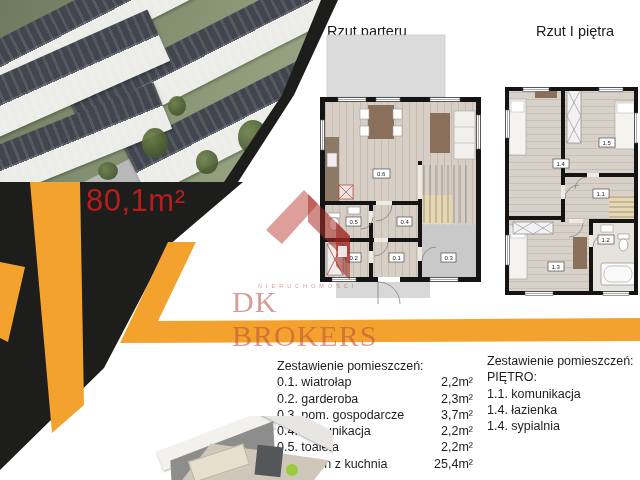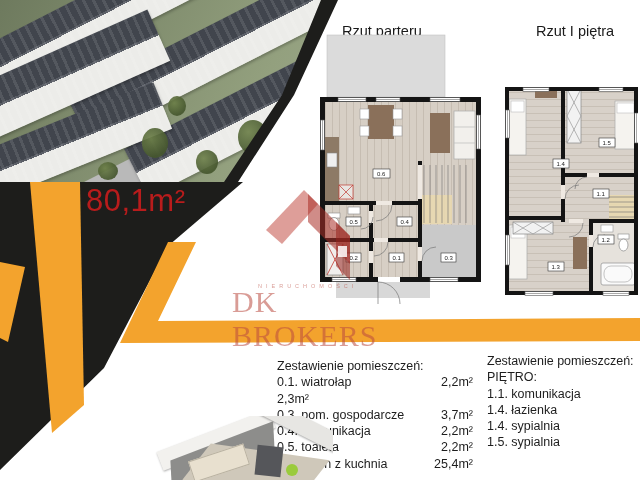--- a/index.html
+++ b/index.html
@@ -32,21 +32,21 @@
   .o1{left:0;top:0;width:640px;height:480px;
       clip-path:polygon(0 262px,25px 267px,8px 342px,0 338px);}
   .o2{left:0;top:0;width:640px;height:480px;
       clip-path:polygon(30px 182px,80px 182px,84px 405px,52px 433px);}
   .o3{left:0;top:0;width:640px;height:480px;
       clip-path:polygon(168px 242px,196px 242px,158px 321px,640px 318px,640px 341px,120px 343px);}
 
   .area-label{left:86px;top:183px;width:140px;color:#b91c1c;font-size:31px;letter-spacing:.5px;}
 
   .plan-title{top:23px;font-size:14.5px;color:#1a1a1a;}
-  .t-ground{left:327px;margin-left:15px;} .t-first{left:536px;}
+  .t-ground{left:327px;} .t-first{left:536px;}
 
   
   .rlist{font-size:12.5px;line-height:16.3px;color:#1d1d1d;}
   .rlist .row{display:flex;justify-content:space-between;}
   .list-ground{left:277px;top:358px;width:196px;}
   .list-first{left:487px;top:353px;width:150px;}
 
   
   .wm{pointer-events:none;}
   .wm-sub{left:258px;top:283px;width:130px;font-size:5.5px;letter-spacing:4px;
@@ -328,20 +328,21 @@
     <div class="abs wm-brand">DK BROKERS</div>
   </div>
 
   <div class="abs rlist list-ground">
     <div>Zestawienie pomieszczeń:</div>
     <div class="row">
       <span>0.1. wiatrołap</span>
       <span>2,2m²</span>
     </div>
     <div class="row">
+      <span>0.2. garderoba</span>
       <span>2,3m²</span>
     </div>
     <div class="row">
       <span>0.3. pom. gospodarcze</span>
       <span>3,7m²</span>
     </div>
     <div class="row">
       <span>0.4. komunikacja</span>
       <span>2,2m²</span>
     </div>
@@ -359,23 +360,20 @@
     <div>Zestawienie pomieszczeń:</div>
     <div>PIĘTRO:</div>
     <div class="row">
       <span>1.1. komunikacja</span>
     </div>
     <div class="row">
       <span>1.4. łazienka</span>
     </div>
     <div class="row">
       <span>1.4. sypialnia</span>
-    </div>
-    <div class="row">
-      <span>1.5. sypialnia</span>
     </div>
   </div>
 
   <div class="abs interior">
     <div class="iso" style="left:18px;top:14px;width:120px;height:20px;background:#f2f1ee;transform:rotate(-21deg);box-shadow:0 1px 2px rgba(0,0,0,.3);"></div>
     <div class="iso" style="left:96px;top:-6px;width:110px;height:18px;background:#e7e6e3;transform:rotate(27deg);box-shadow:0 1px 2px rgba(0,0,0,.3);"></div>
     <div class="iso" style="left:30px;top:26px;width:110px;height:46px;background:#8d8d8b;transform:rotate(-21deg) skewX(-18deg);"></div>
     <div class="iso" style="left:58px;top:34px;width:120px;height:40px;background:#cfc8ba;transform:rotate(8deg) skewX(-30deg);"></div>
     <div class="iso" style="left:52px;top:36px;width:58px;height:22px;background:#e8e0cf;transform:rotate(-18deg);border:1px solid #b9b2a2;"></div>
     <div class="iso" style="left:118px;top:30px;width:26px;height:30px;background:#55565a;transform:rotate(6deg);"></div>

